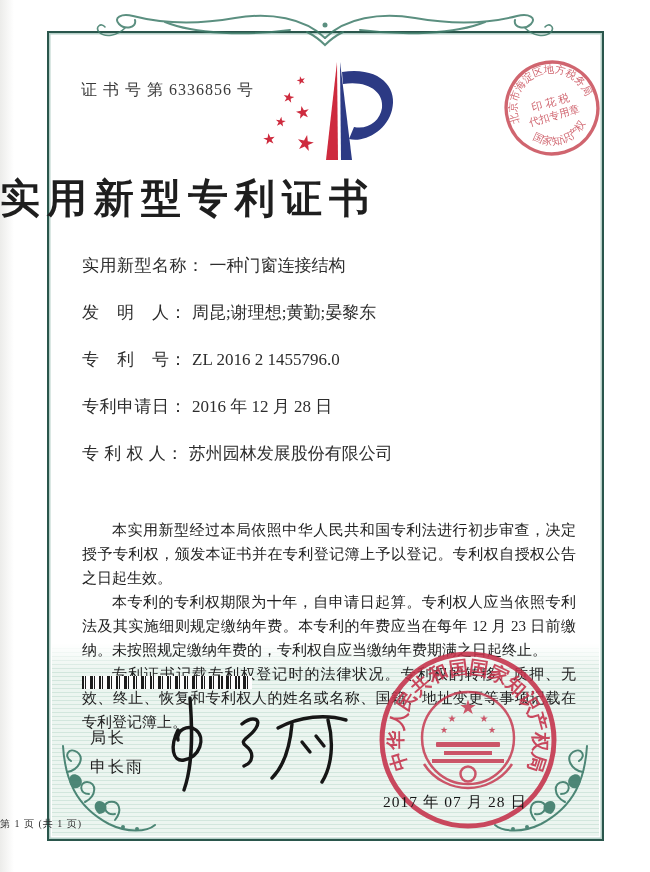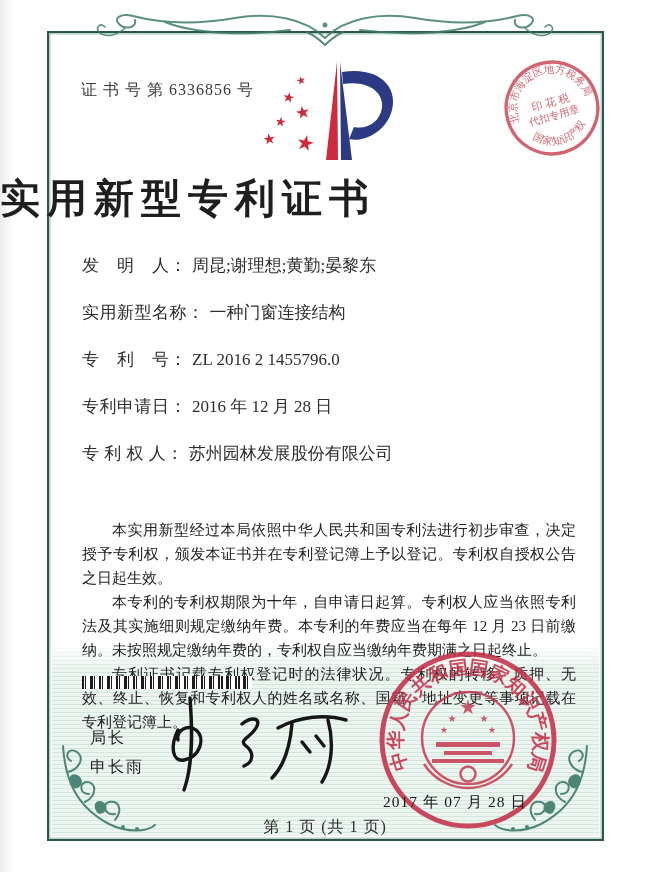--- a/index.html
+++ b/index.html
@@ -67,22 +67,22 @@
     font-size:16px;color:#1f1f1f;letter-spacing:2px;
   }
   .director .name{margin-top:8px;}
   .signature{position:absolute;left:150px;top:690px;z-index:6;}
   .office-seal{position:absolute;left:368px;top:640px;opacity:.88;z-index:5;}
   .seal-date{
     position:absolute;left:383px;top:792px;z-index:7;
     font-size:15.5px;color:#161616;letter-spacing:1px;
   }
   .footer{
-    position:absolute;left:0;right:0;top:817px;text-align:center;
-    font-size:16px;color:#2f2f2f;letter-spacing:1px;z-index:6;
+    position:absolute;left:0;right:0;top:817px;
+    font-size:10px;color:#2f2f2f;letter-spacing:1px;z-index:6;
   }
   svg{display:block;}
 </style>
 </head>
 <body>
 
 <div class="page">
 
   <div class="frame">
     <div class="security"></div>
@@ -155,24 +155,24 @@
       </text>
       <text x="48" y="46" font-size="10.5" text-anchor="middle">印 花 税</text>
       <text x="48" y="59" font-size="10" text-anchor="middle">代扣专用章</text>
     </g>
   </svg>
 
   <div class="title">实用新型专利证书</div>
 
   <div class="fields">
     <div class="field-row">
+      <span class="lbl">实用新型名称：</span><span class="val">一种门窗连接结构</span>
+    </div>
+    <div class="field-row">
       <span class="lbl">发　明　人：</span><span class="val">周昆;谢理想;黄勤;晏黎东</span>
-    </div>
-    <div class="field-row">
-      <span class="lbl">实用新型名称：</span><span class="val">一种门窗连接结构</span>
     </div>
     <div class="field-row">
       <span class="lbl">专　利　号：</span><span class="val">ZL 2016 2 1455796.0</span>
     </div>
     <div class="field-row">
       <span class="lbl">专利申请日：</span><span class="val">2016 年 12 月 28 日</span>
     </div>
     <div class="field-row">
       <span class="lbl">专 利 权 人：</span><span class="val">苏州园林发展股份有限公司</span>
     </div>

